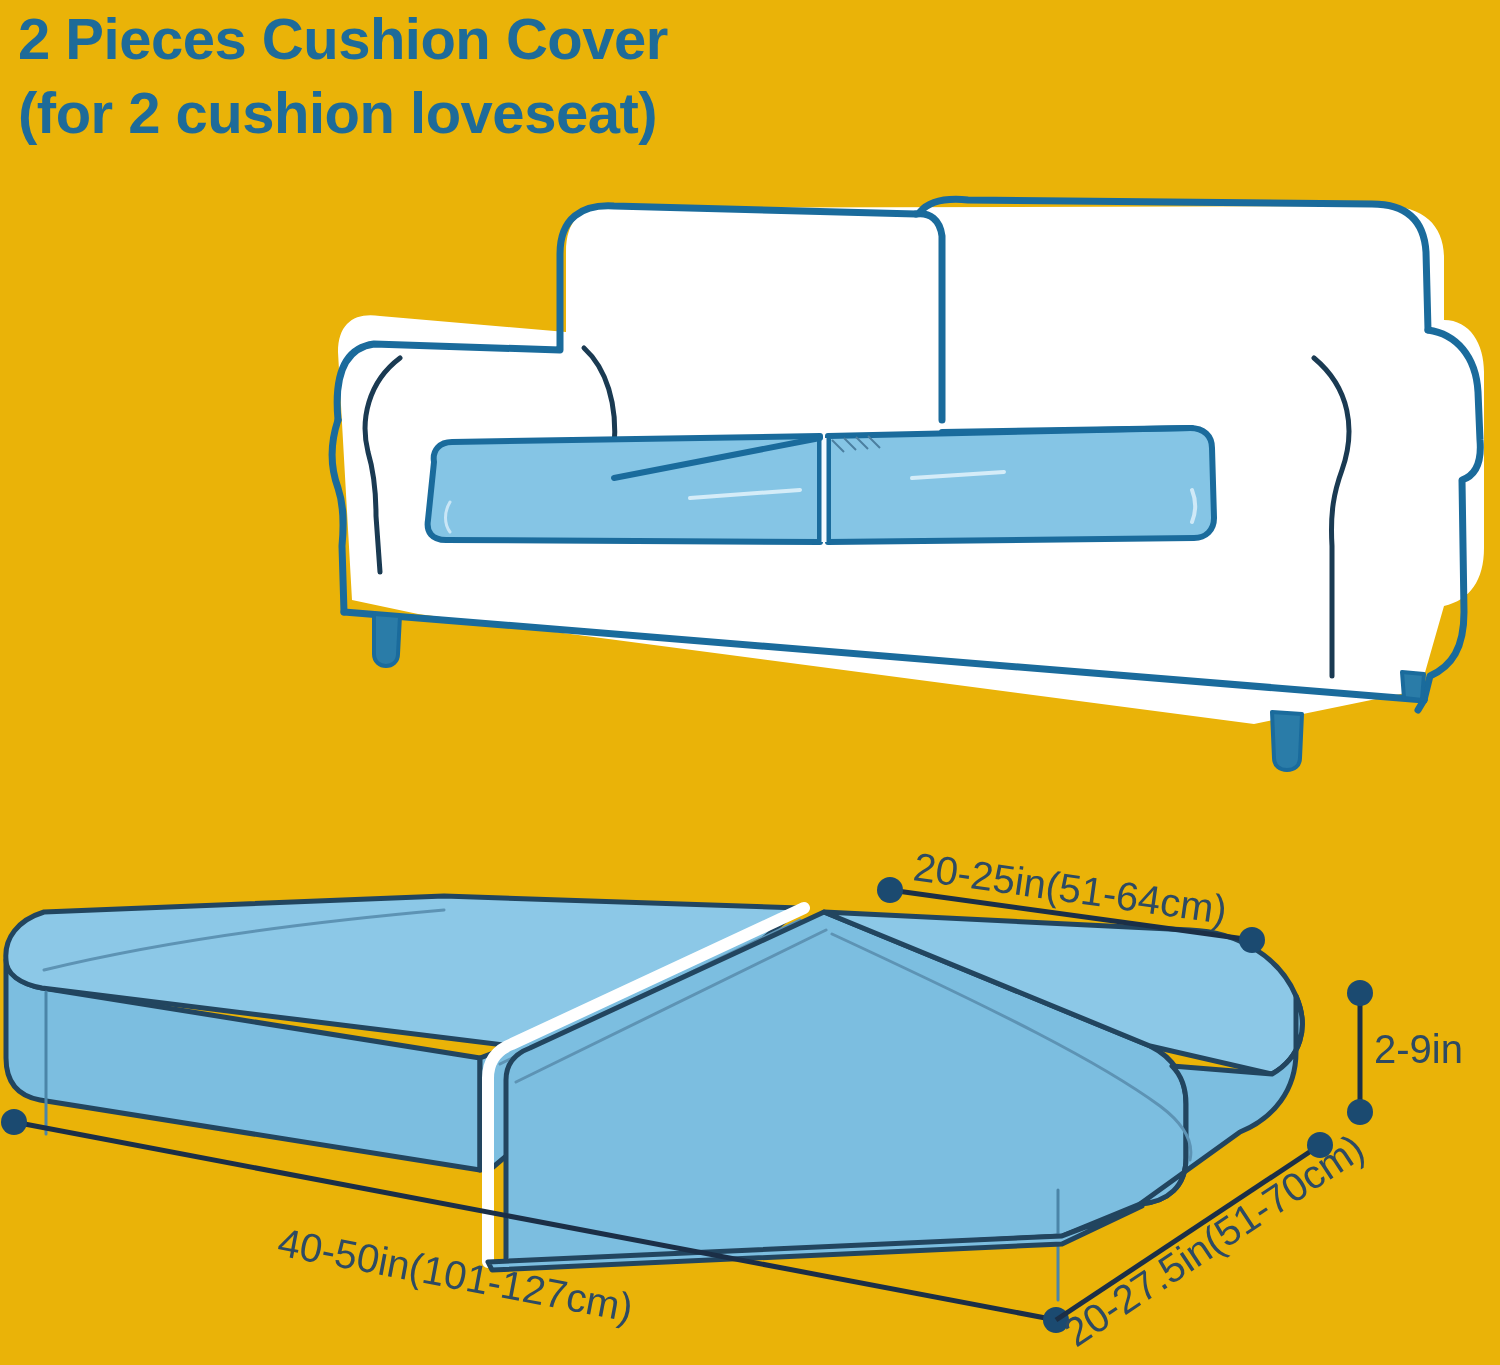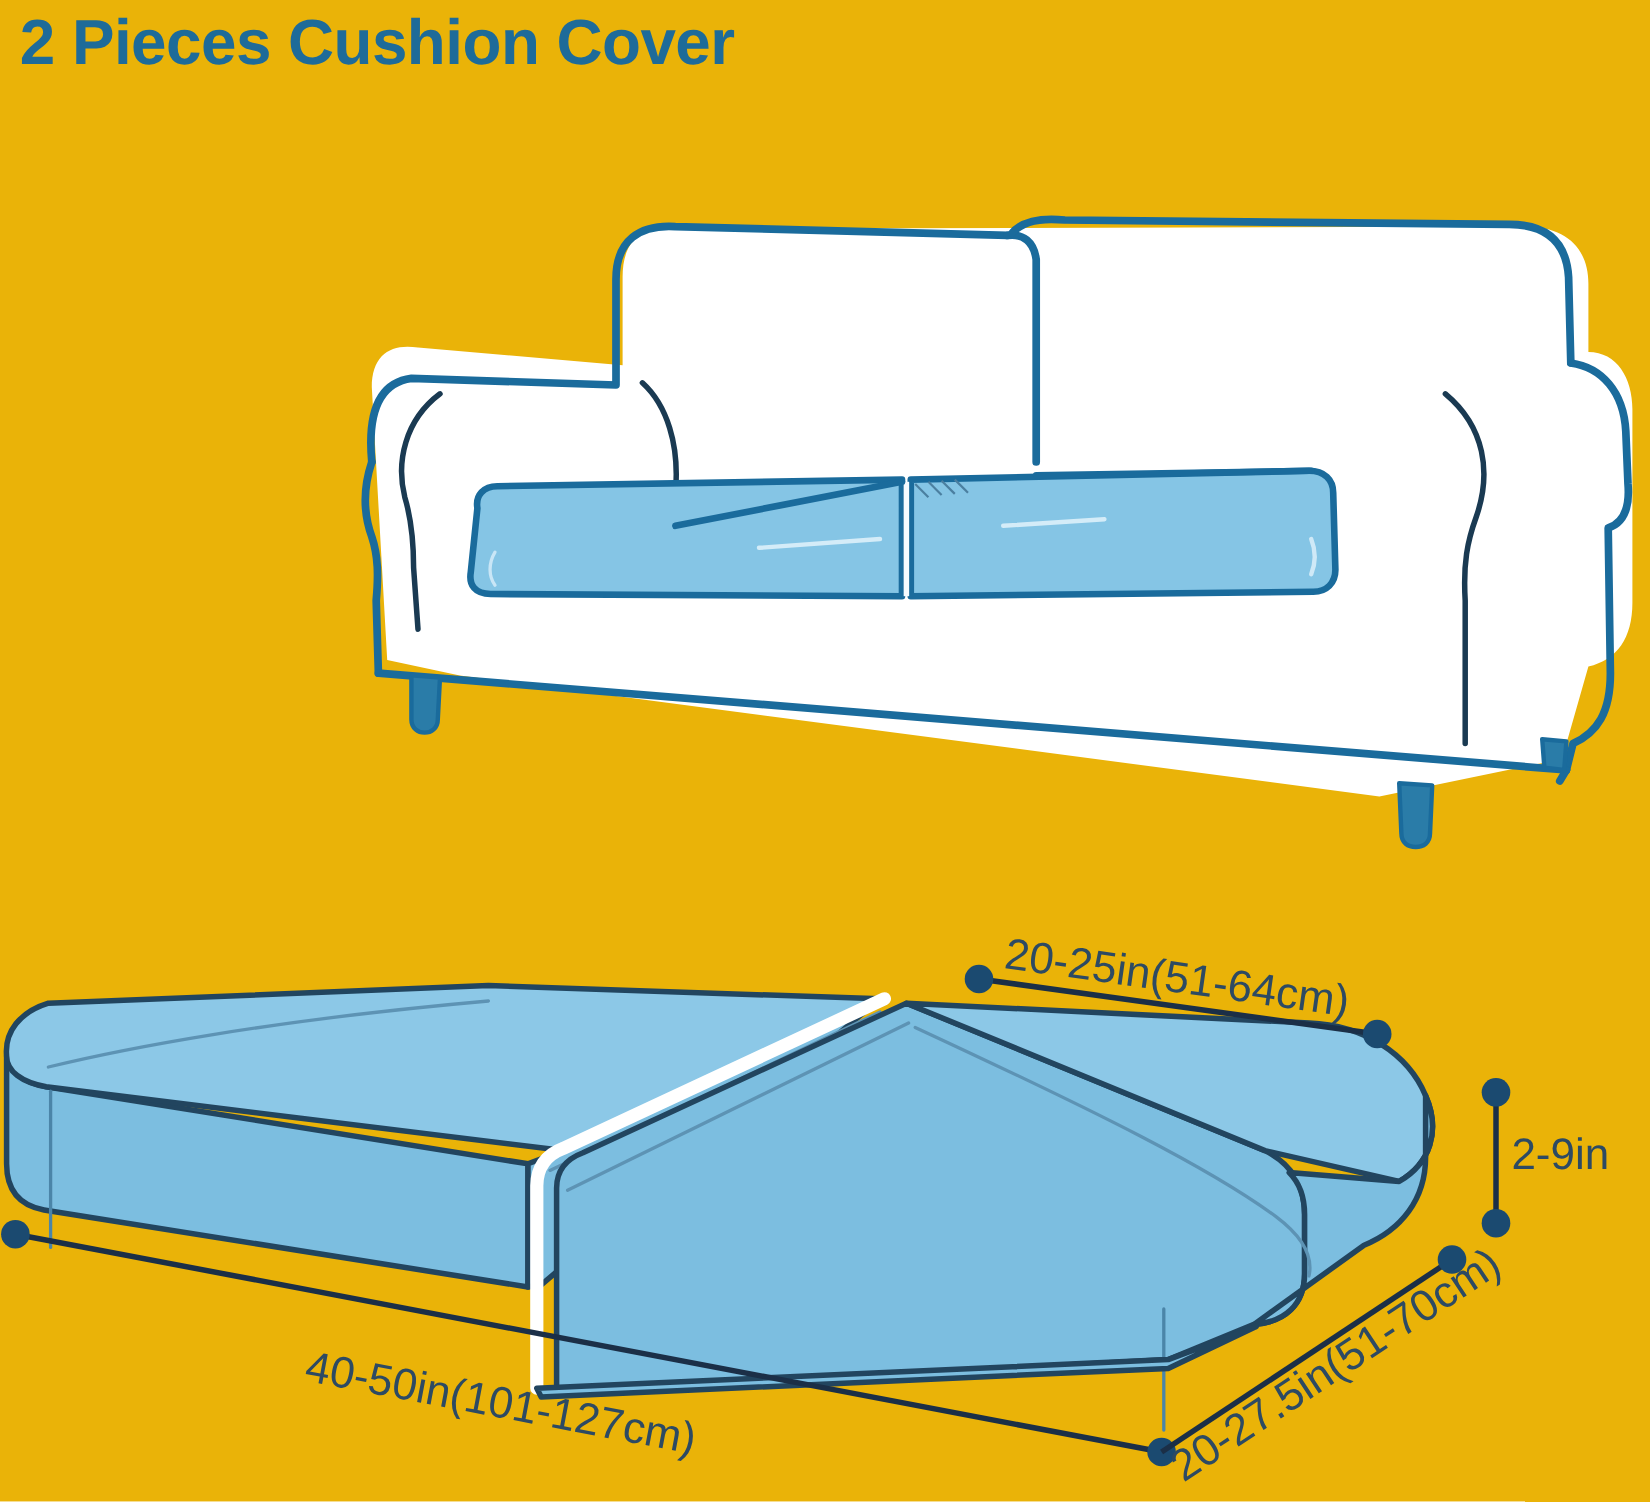--- a/index.html
+++ b/index.html
@@ -45,20 +45,21 @@
     fill: #2d4a63;
   }
 </style>
 </head>
 <body>
 
 <div id="page">
 
   <div id="title-block">
     <div class="title-line">2 Pieces Cushion Cover</div>
+    <div class="title-line">(for 2 cushion loveseat)</div>
   </div>
 
   <svg id="diagram-svg" viewBox="0 0 1500 1365">
 
     <g>
 
       <path fill="#ffffff" stroke="none" d="M 338 352
                C 338 322, 356 312, 380 316
                L 566 332
                L 566 252

